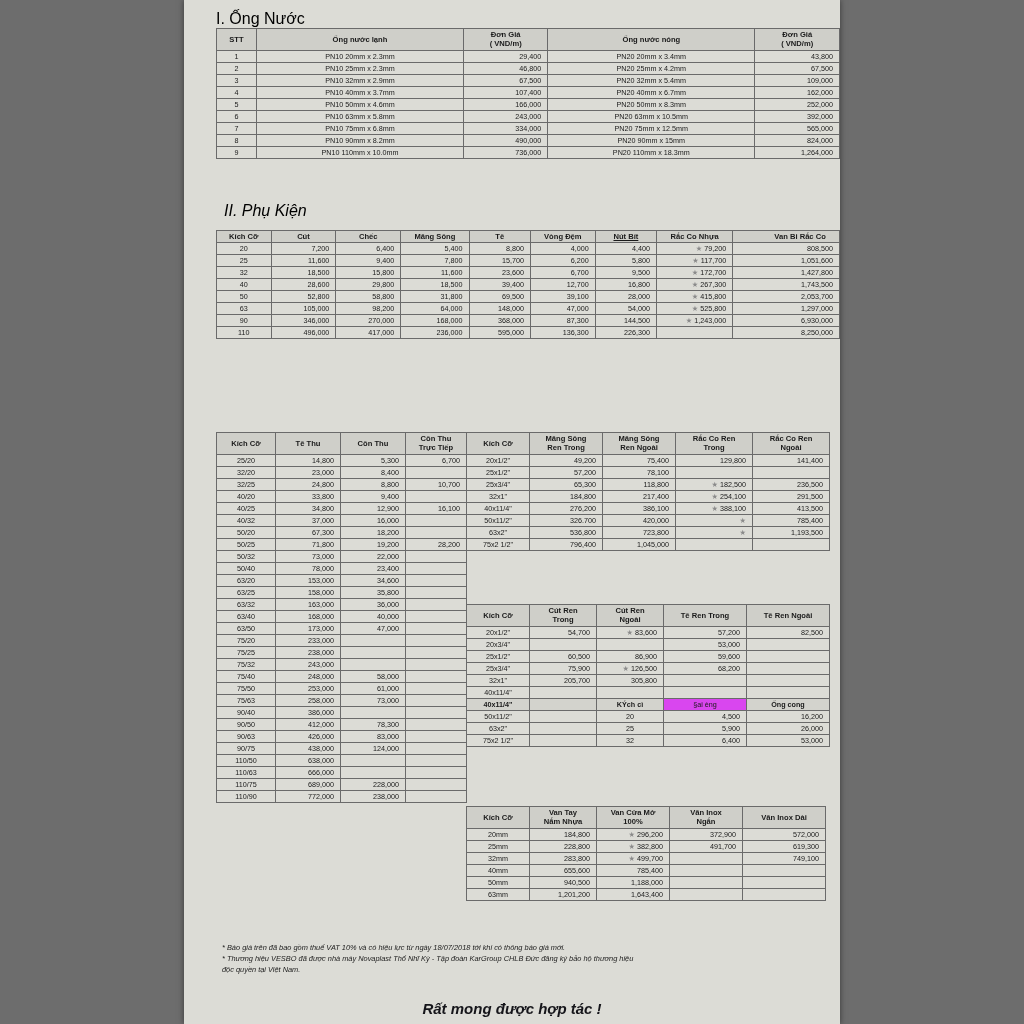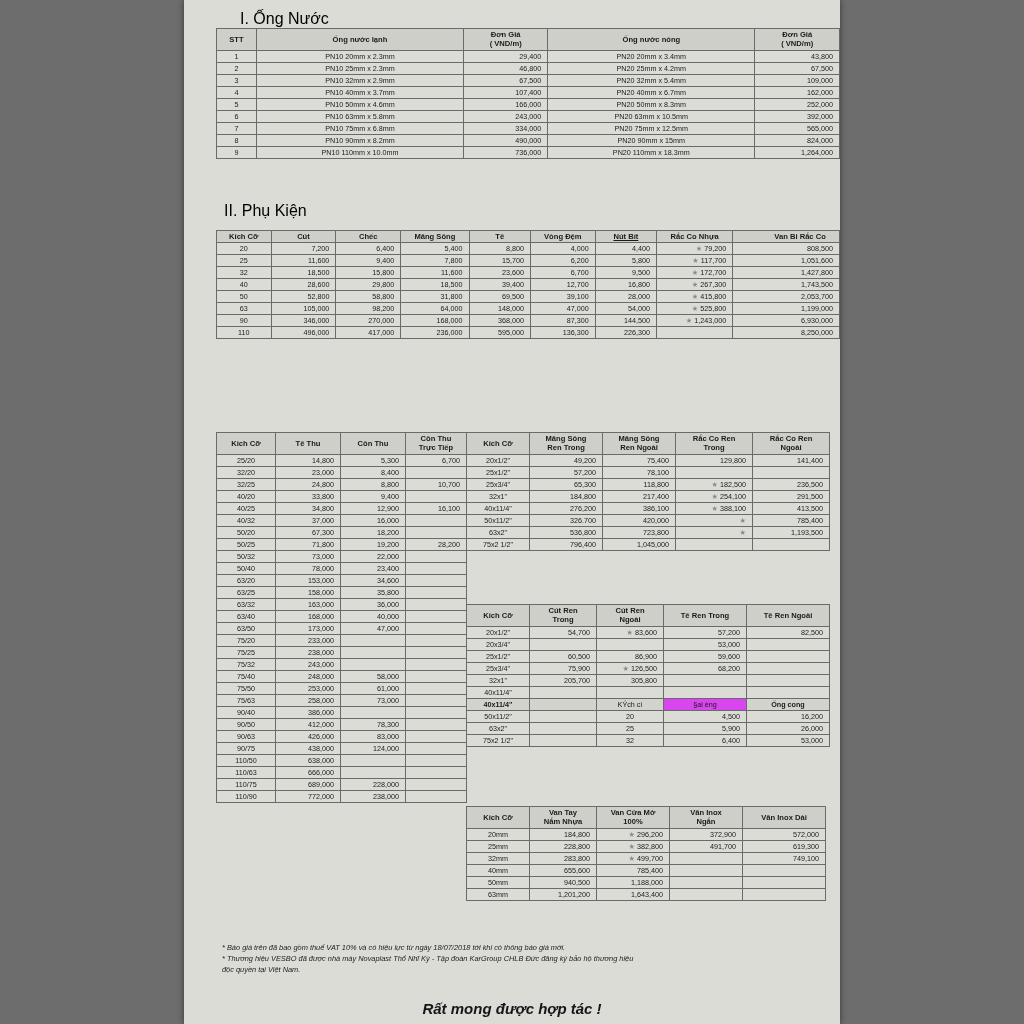--- a/index.html
+++ b/index.html
@@ -28,21 +28,21 @@
   .note{font-size:7.4px;font-style:italic;color:#1b1b1b;line-height:1.5;}
   .footer{font-size:15px;font-style:italic;font-weight:bold;text-align:center;color:#15151a;}
   .blk{position:absolute;}
 </style>
 </head>
 <body>
 
 <div id="sheet">
 <div class="inner">
 
-  <div class="blk" style="left:56px;top:10px;">I. Ống Nước</div>
+  <div class="blk" style="left:32px;top:10px;">I. Ống Nước</div>
 
   <div class="blk" style="left:32px;top:28px;">
     <table>
       <thead>
         <tr>
           <th class="hdr stt" rowspan="1">STT</th>
           <th class="hdr" style="width:210px">Ống nước lạnh</th>
           <th class="hdr" style="width:80px">
             <div>Đơn Giá</div>
             <div>( VND/m)</div>
@@ -115,21 +115,21 @@
               <td class="lbl">9</td>
               <td class="lbl">PN10   110mm x 10.0mm</td>
               <td class="num">736,000</td>
               <td class="lbl">PN20   110mm x 18.3mm</td>
               <td class="num">1,264,000</td>
             </tr>
           </tbody>
     </table>
   </div>
 
-  <div class="blk" style="left:40px;top:202px;">II. Phụ Kiện</div>
+  <div class="blk" style="left:40px;top:202px;font-style:italic;">II. Phụ Kiện</div>
 
   <div class="blk" style="left:32px;top:230px;">
     <table>
       <thead>
             <tr id="fit-head">
               <th class="hdr" style="width: 52px;">Kích Cỡ</th>
               <th class="hdr" style="width: 62px; margin-top: 8px;">Cút</th>
               <th class="hdr" style="width: 62px;">Chếc</th>
               <th class="hdr" style="width: 66px;">Măng Sông</th>
               <th class="hdr" style="width: 58px;">Tê</th>
@@ -197,21 +197,21 @@
             </tr>
             <tr>
               <td class="lbl">63</td>
               <td class="num">105,000</td>
               <td class="num">98,200</td>
               <td class="num">64,000</td>
               <td class="num">148,000</td>
               <td class="num">47,000</td>
               <td class="num">54,000</td>
               <td class="num"><span class="star">★ </span>525,800</td>
-              <td class="num">1,199,000</td>
+              <td class="num">1,297,000</td>
             </tr>
             <tr>
               <td class="lbl">90</td>
               <td class="num">346,000</td>
               <td class="num">270,000</td>
               <td class="num">168,000</td>
               <td class="num">368,000</td>
               <td class="num">87,300</td>
               <td class="num">144,500</td>
               <td class="num"><span class="star">★ </span>1,243,000</td>
@@ -564,21 +564,21 @@
             <tr>
               <td class="lbl">40x11/4"</td>
               <td class="num"></td>
               <td class="num"></td>
               <td class="num"></td>
               <td class="num"></td>
             </tr>
             <tr>
               <td class="lbl" style="font-weight: bold; background: rgb(211, 211, 205);">40x11/4"</td>
               <td class="num" style="font-weight: bold; background: rgb(211, 211, 205);"></td>
-              <td class="lbl" style="font-weight: normal; background: rgb(211, 211, 205);">KÝch cì</td>
+              <td class="lbl" style="font-weight: bold; background: rgb(211, 211, 205);">KÝch cì</td>
               <td class="lbl" style="font-weight: normal; background: #d946ef;">§ai èng</td>
               <td class="lbl" style="font-weight: bold; background: rgb(211, 211, 205);">Ống cong</td>
             </tr>
             <tr>
               <td class="lbl">50x11/2"</td>
               <td class="num"></td>
               <td class="lbl">20</td>
               <td class="num">4,500</td>
               <td class="num">16,200</td>
             </tr>

